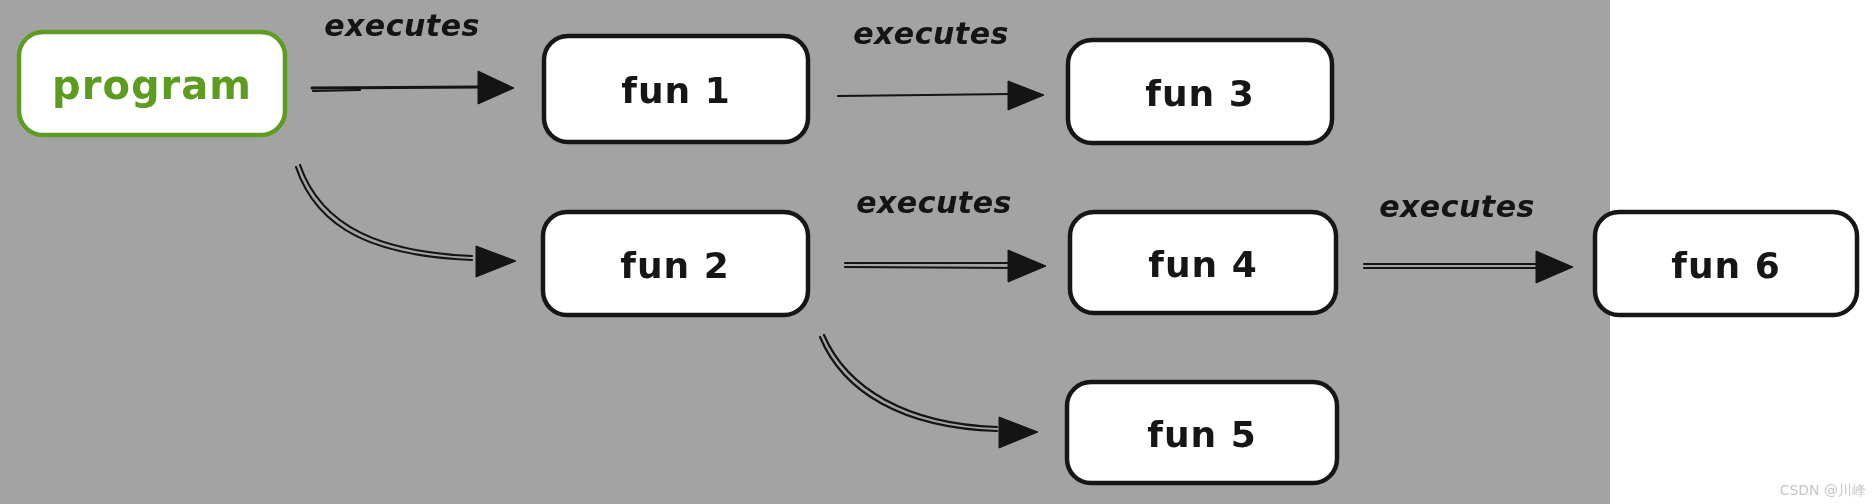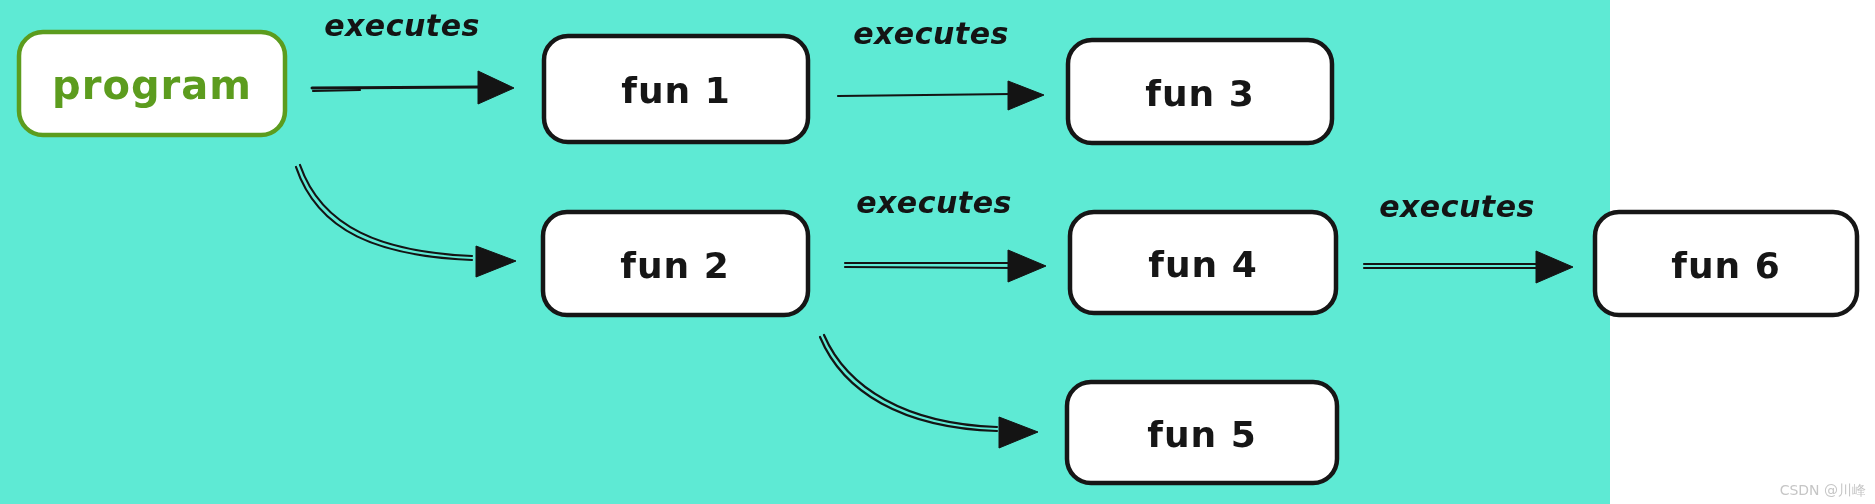--- a/index.html
+++ b/index.html
@@ -8,21 +8,21 @@
     background: #ffffff;
     width: 1875px;
     height: 504px;
     overflow: hidden;
     font-family: "DejaVu Sans", "Liberation Sans", sans-serif;
   }
   .canvas {
     position: relative;
     width: 1610px;
     height: 504px;
-    background: #5eead4;
+    background: #a3a3a3;
   }
   svg { display: block; }
   .node-rect {
     fill: #ffffff;
     stroke: #161616;
     stroke-width: 4.5;
   }
   .node-rect.green { stroke: #5c9c1e; }
   .node-label {
     fill: #161616;

